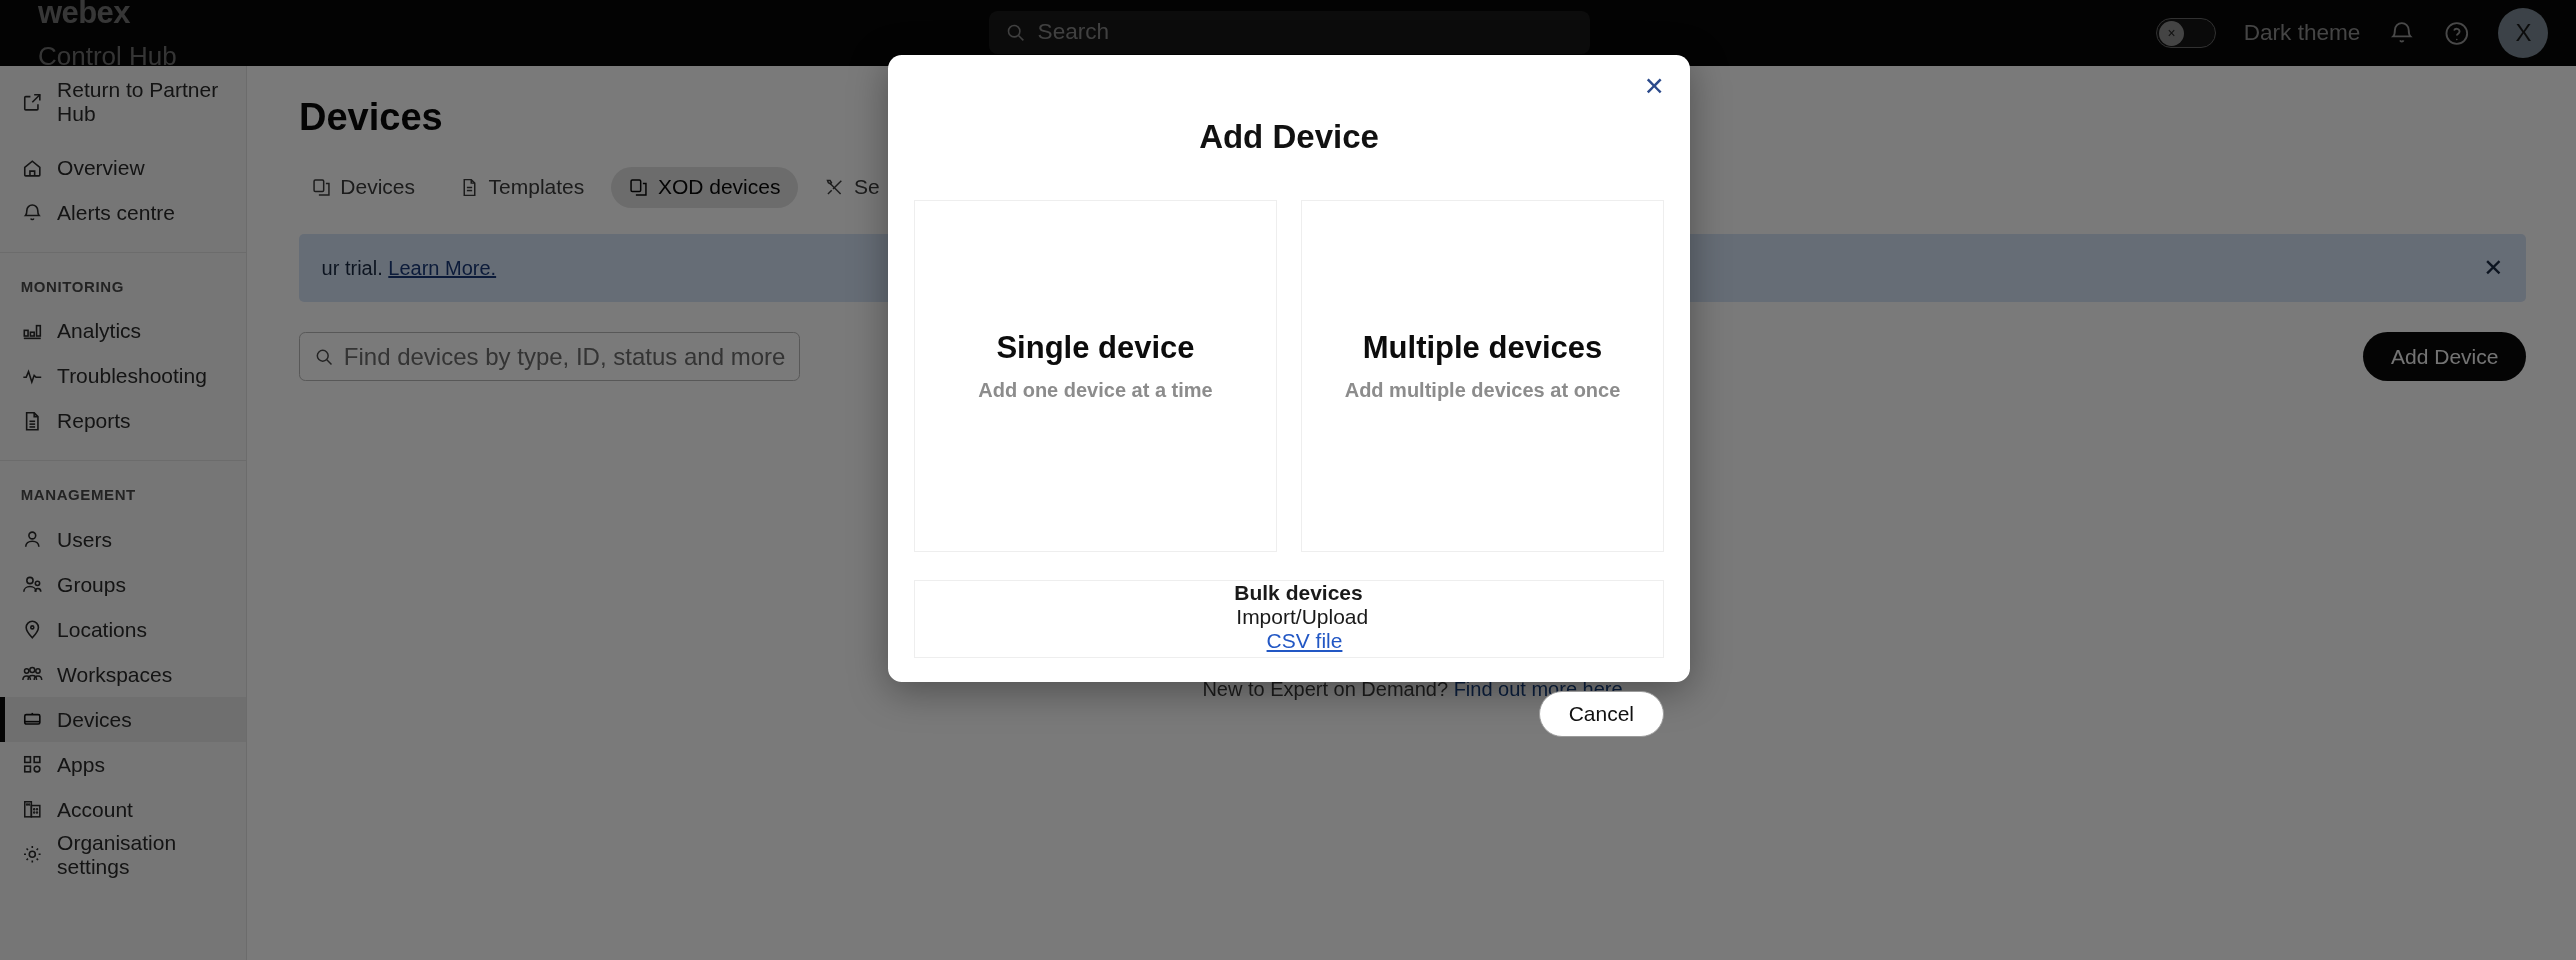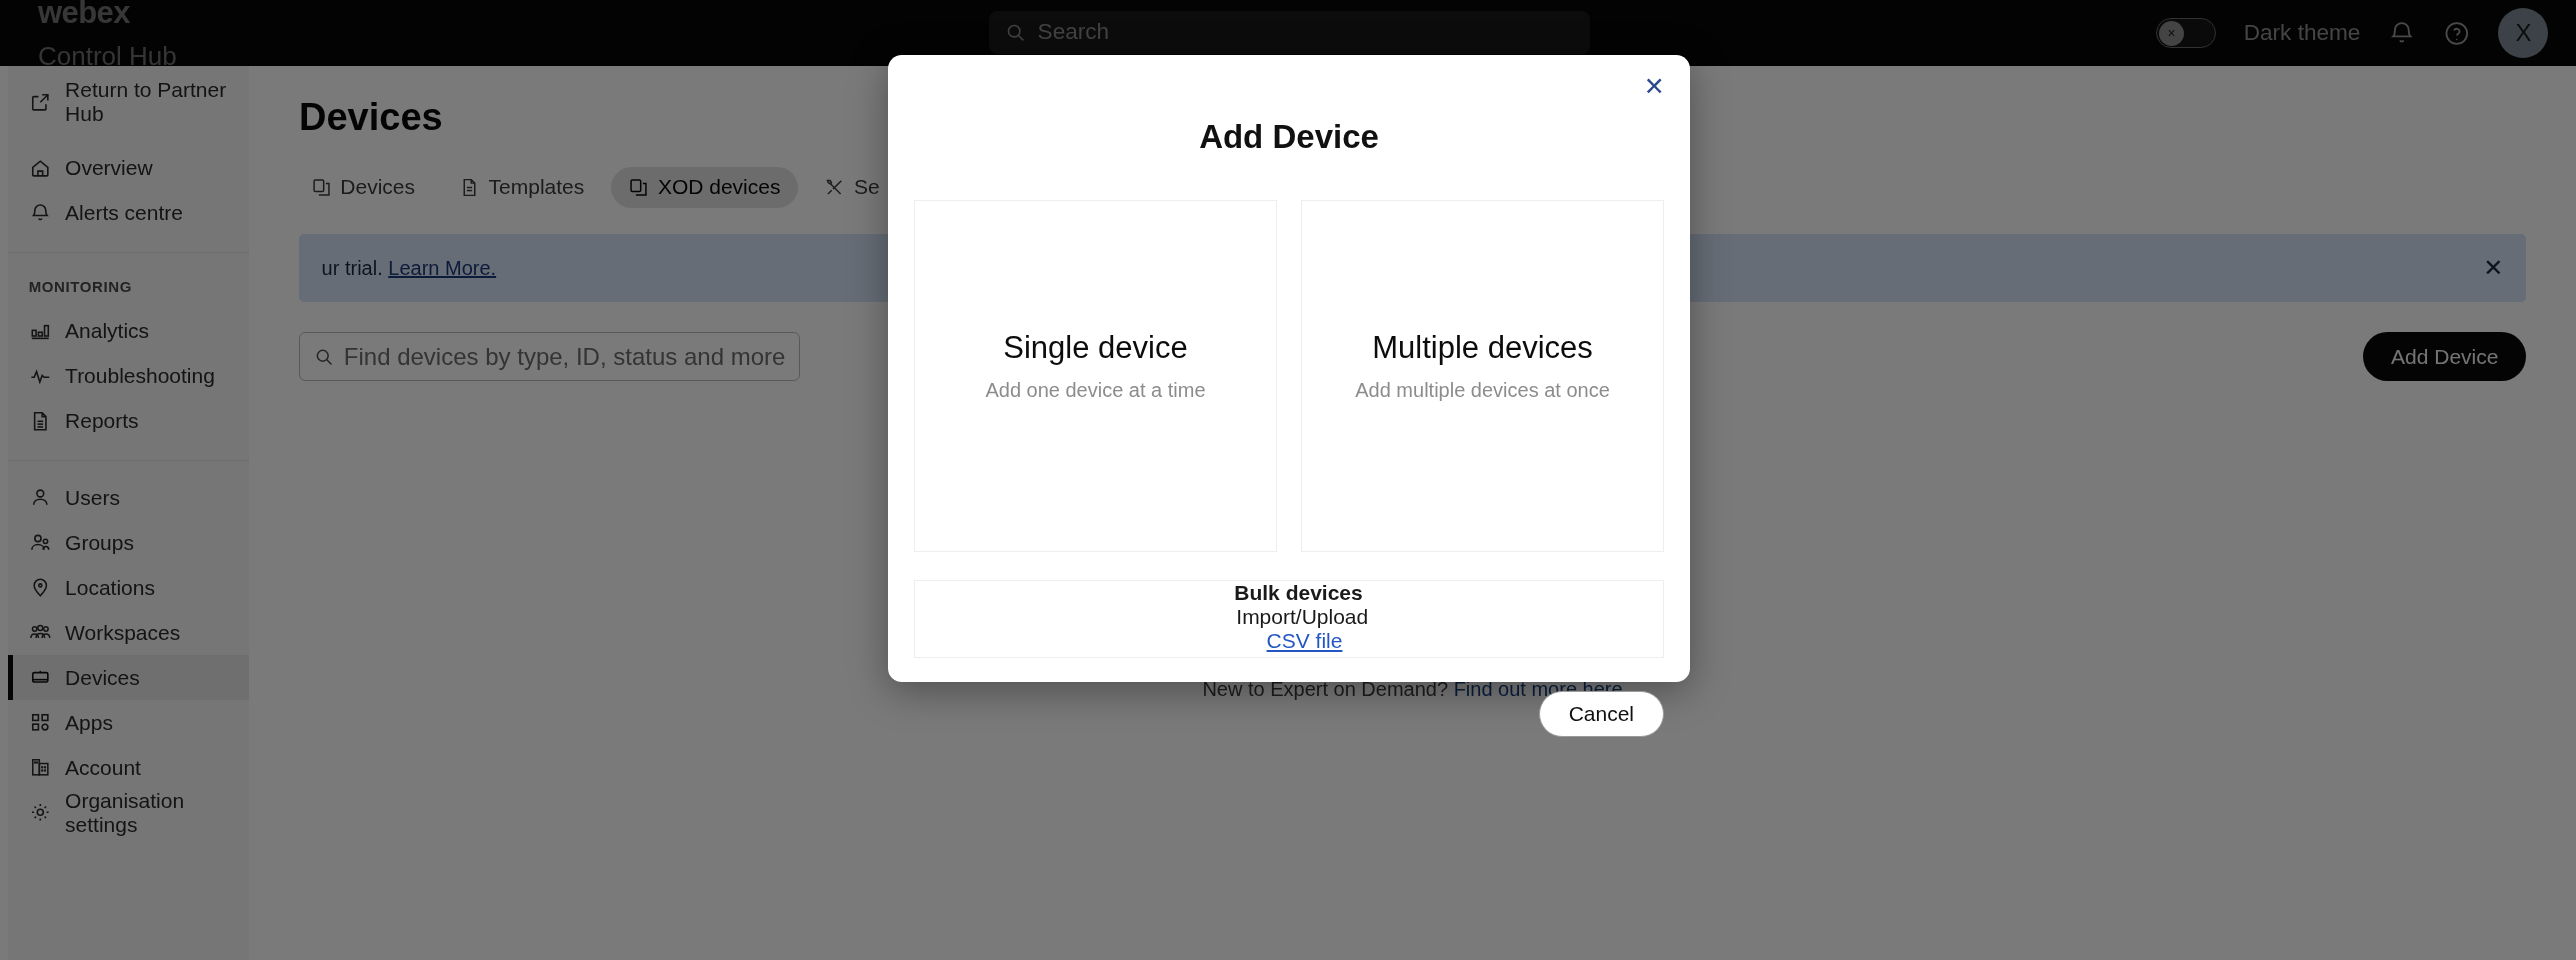--- a/index.html
+++ b/index.html
@@ -71,21 +71,21 @@
   .ic-bell, .ic-help { width: 27.6px; height: 29px; }
   .avatar {
     width: 50px; height: 50px; border-radius: 50%;
     background: #7d8b96; color: #1b1b1b;
     display: flex; align-items: center; justify-content: center;
     font-size: 24px;
   }
 
   
   .sidebar {
-    position: absolute; top: 66px; left: 8px;
+    position: absolute; top: 66px; left: 0;
     width: 247px; height: 895px;
     background: #f7f7f7;
     border-right: 1.3px solid #e2e2e2;
   }
   .side-sec { border-bottom: 1.3px solid #e2e2e2; padding: 13.8px 0 16.3px 0; }
   .side-sec:last-child { border-bottom: 0; }
   .side-head {
     font-size: 15px; font-weight: 700; color: #4a4a4a;
     letter-spacing: 0.6px; padding: 11.3px 0 13.8px 20.7px;
   }
@@ -177,20 +177,21 @@
     font-size: 25px; color: #2b4a8b; cursor: pointer;
     line-height: 1; padding: 3.8px 6.3px;
   }
   .modal-title {
     text-align: center; font-size: 33px; font-weight: 700;
     color: #111; padding-top: 63px;
   }
   .choices {
     display: flex; gap: 24px;
     margin: 44px 26px 17px 26px;
+    font-weight: bold;
   }
   .choice {
     flex: 1 1 0; height: 352px;
     border: 1.3px solid #eeeeee; background: #fff;
     cursor: pointer;
     display: flex; flex-direction: column; align-items: center;
     padding-top: 129px;
   }
   .choice-title { font-size: 31px; color: #0c0c0c; }
   .choice-sub { font-size: 20px; color: #8c8c8c; margin-top: 12.5px; }
@@ -330,20 +331,21 @@
               <line x1="9" y1="12" x2="15" y2="12"></line>
                 <line x1="9" y1="15" x2="15" y2="15"></line>
                 <line x1="9" y1="18" x2="15" y2="18"></line>
             </svg>
           </span>
           <span>Reports</span>
         </div>
       </div>
 
       <div class="side-sec">
+        <div class="side-head">MANAGEMENT</div>
 
         <div class="side-item">
           <span class="si">
             <svg viewBox="0 0 24 24" width="22.6" height="22.6" fill="none" stroke="#2b2b2b" stroke-width="1.7">
               <circle cx="12" cy="8" r="3.6"></circle>
                 <path d="M5 20c0-3.6 3.1-6 7-6s7 2.4 7 6"></path>
             </svg>
           </span>
           <span>Users</span>
         </div>

